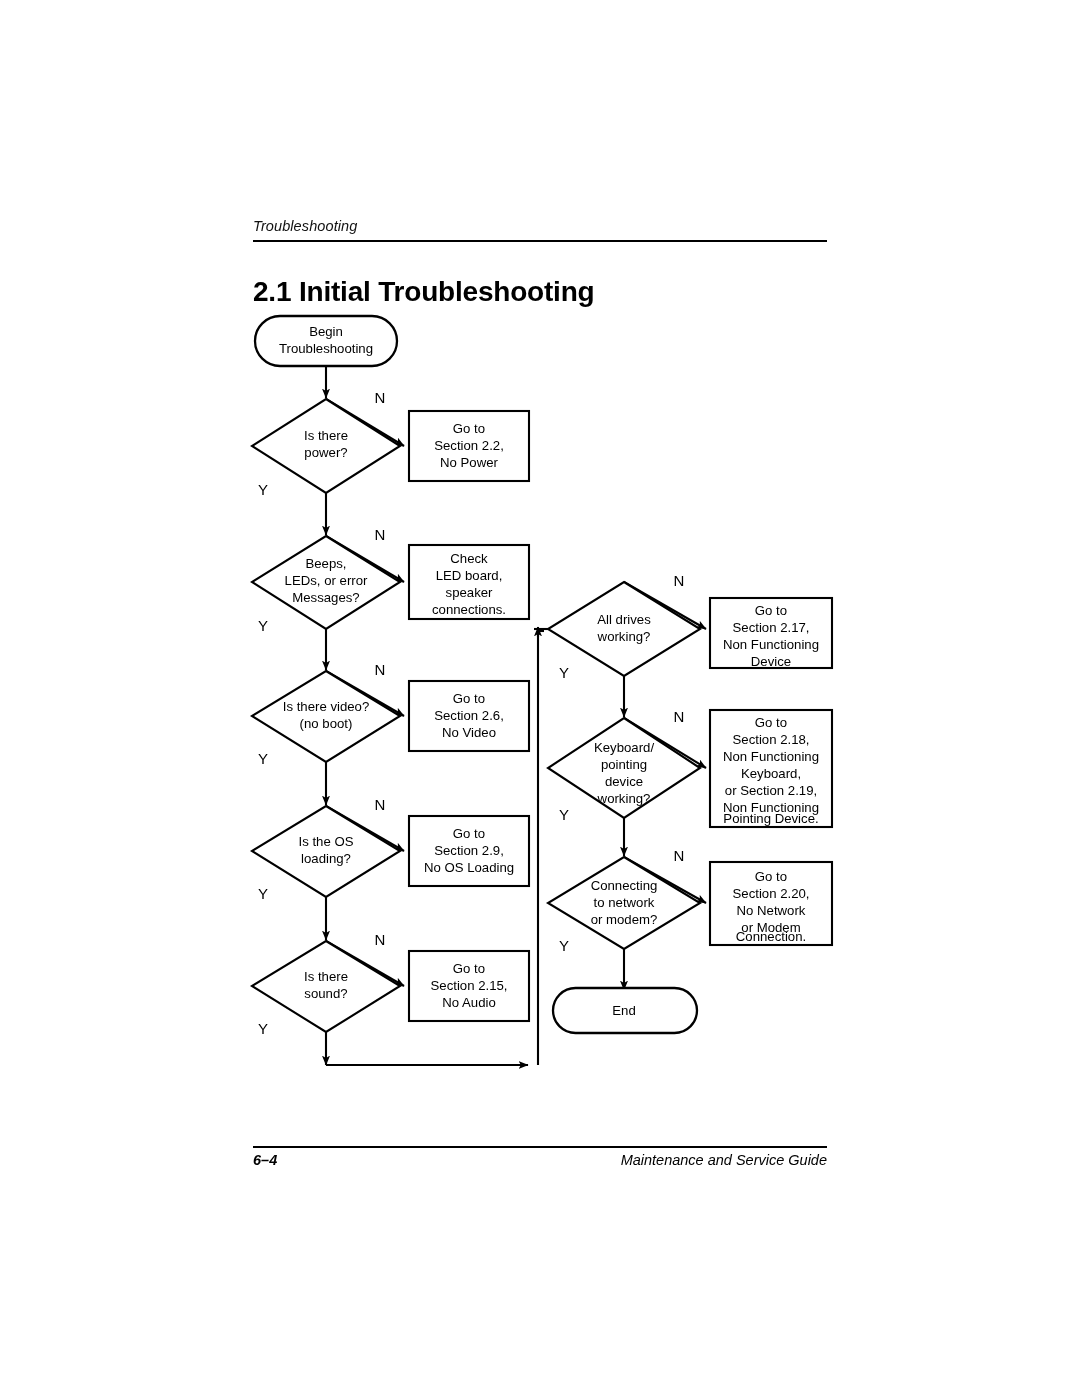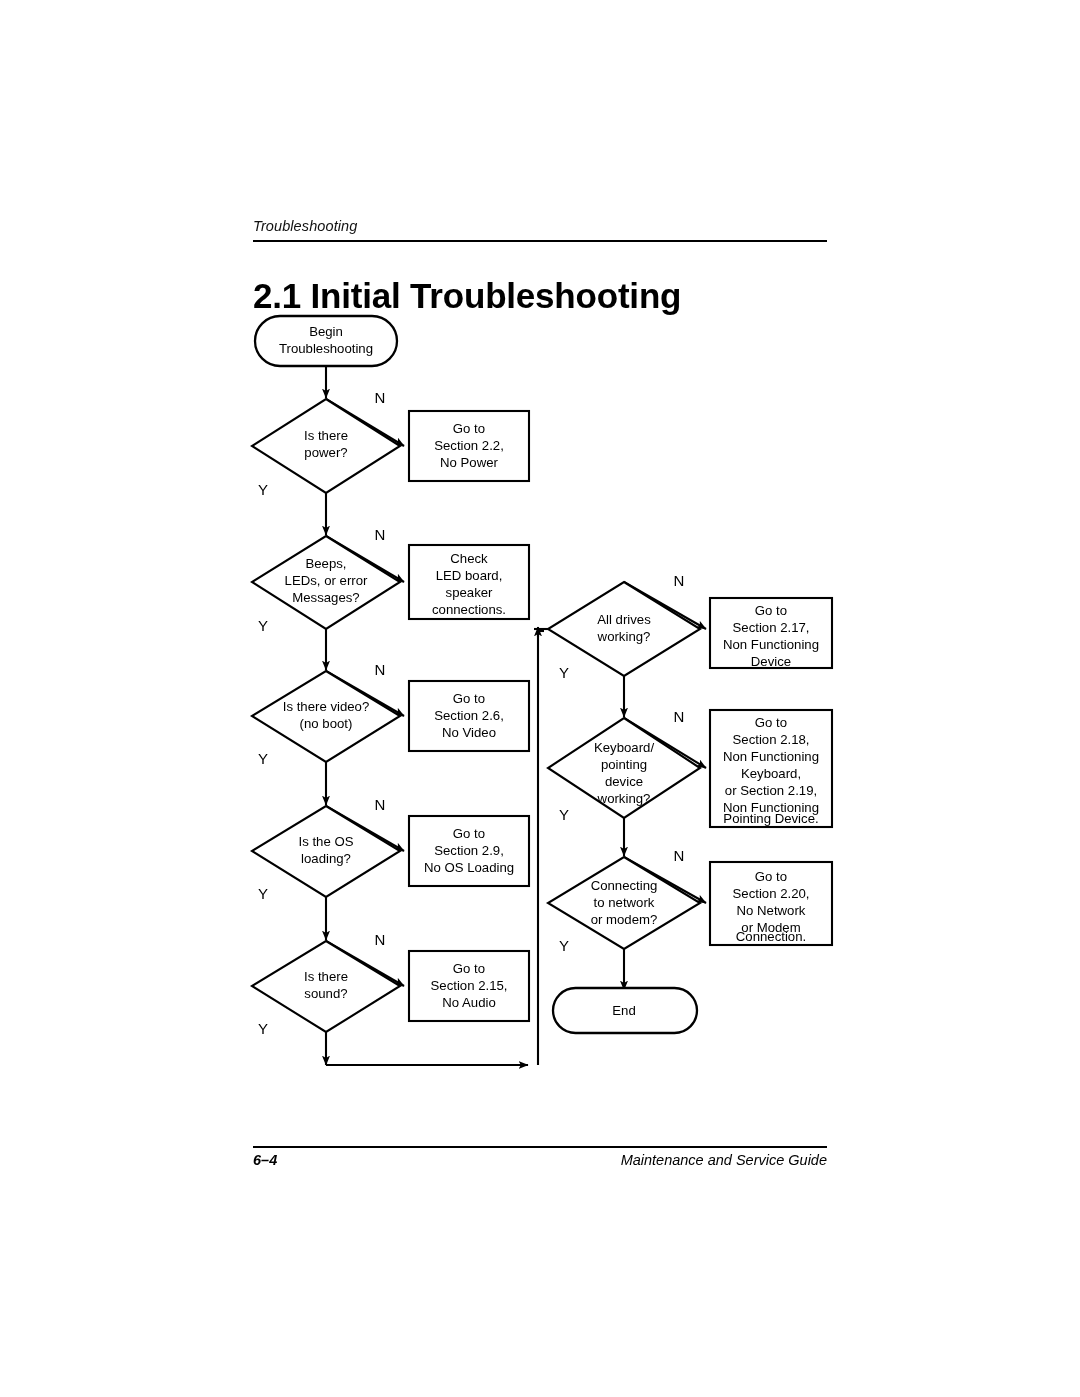--- a/index.html
+++ b/index.html
@@ -35,21 +35,21 @@
     left: 253px;
     top: 240px;
     width: 574px;
     height: 1.6px;
     background: #000;
   }
   .section-title {
     position: absolute;
     left: 253px;
     top: 276px;
-    font-size: 35px;
+    font-size: 28px;
     font-weight: bold;
     letter-spacing: -0.2px;
     color: #000;
   }
   .foot-rule {
     position: absolute;
     left: 253px;
     top: 1146px;
     width: 574px;
     height: 1.6px;

